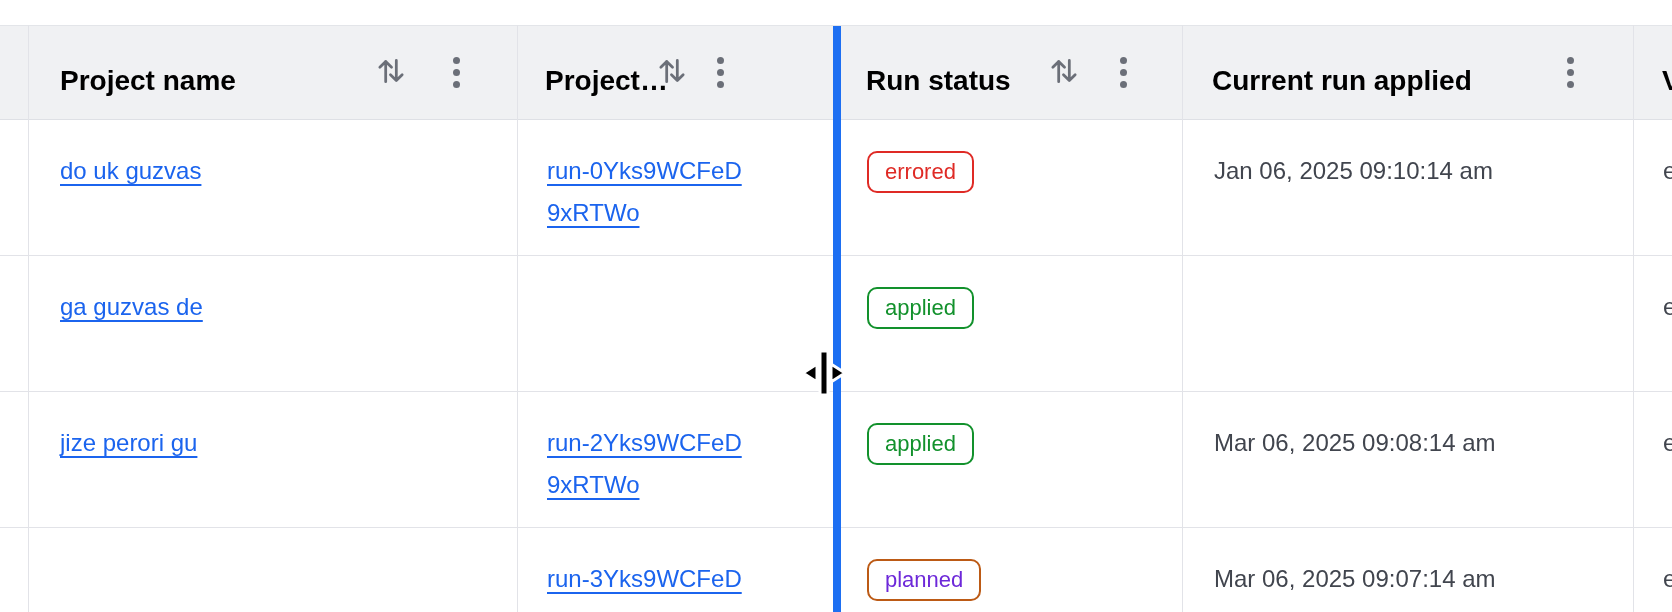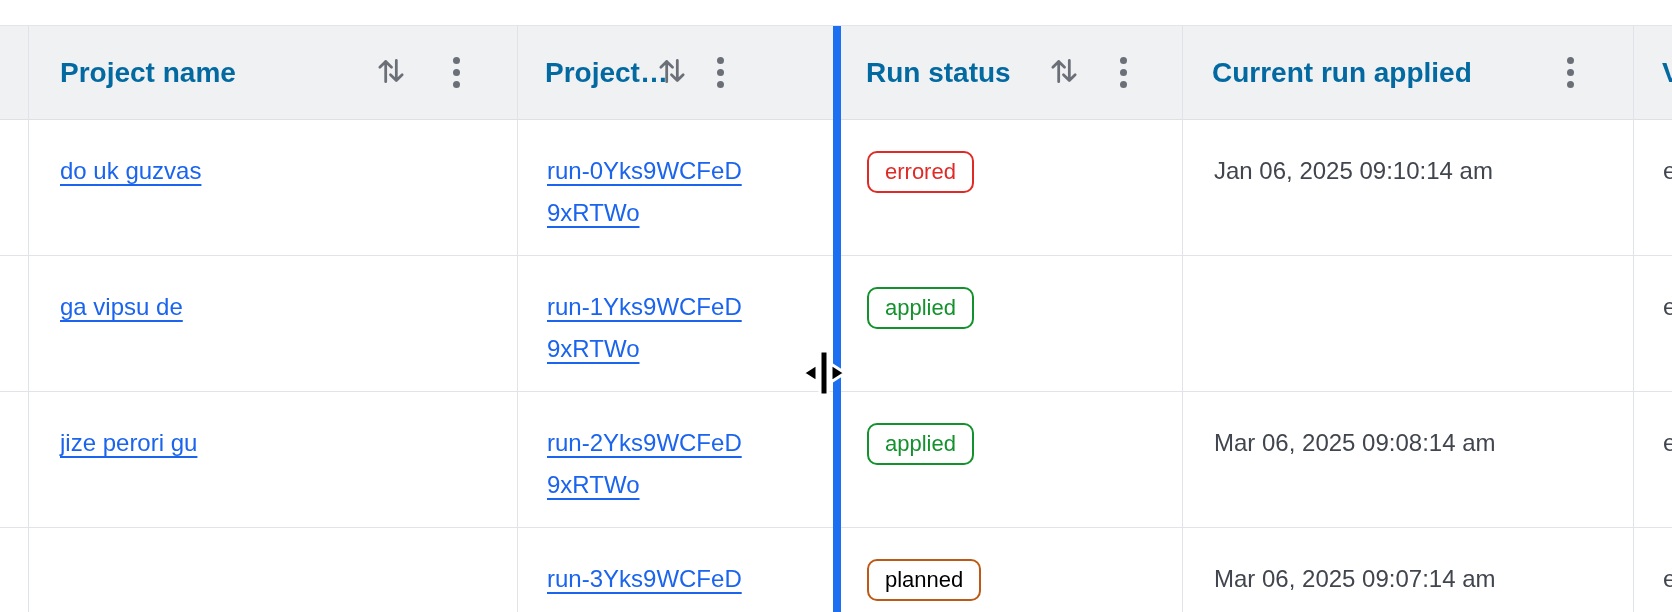--- a/index.html
+++ b/index.html
@@ -9,22 +9,22 @@
     overflow:hidden; background:#fff;
     font-family:"Liberation Sans", sans-serif;
   }
   
   .header-band {
     position:absolute; left:0; top:25px; width:1672px; height:95px;
     background:#f0f1f3;
     border-top:1px solid #e3e5e9; border-bottom:1px solid #dee0e5;
   }
   .hlabel {
-    position:absolute; top:0; height:93px; display:flex; align-items:center;
-    font-size:28px; font-weight:bold; color:#0369a1; white-space:nowrap;
+    position:absolute; top:8px; height:93px; display:flex; align-items:center;
+    font-size:28px; font-weight:bold; color:#000000; white-space:nowrap;
   }
   .hbtn {
     position:absolute; top:0; height:93px; display:flex; align-items:center; justify-content:center;
     background:none; border:none; cursor:pointer; padding:0 6px;
   }
   .kebab { display:flex; flex-direction:column; gap:5px; }
   .kebab i { width:7px; height:7px; border-radius:50%; background:#6b6f78; display:block; }
   
   .row { position:absolute; left:0; width:1672px; height:136px; background:#fff; border-bottom:1px solid #e2e3e8; }
   .row1 { top:120px; } .row2 { top:256px; } .row3 { top:392px;text-decoration:underline; } .row4 { top:528px; }
@@ -34,21 +34,21 @@
     cursor:pointer;
   }
   .runlink { max-width:202px; word-break:break-all; white-space:normal; display:inline-block; }
   .ts { color:#41454e; }
   .badge {
     display:inline-block; font-size:22px; line-height:30px; padding:4px 16px;
     border:2px solid; border-radius:10px; background:#fff;
   }
   .st-errored { color:#df2a25; border-color:#df2a25; }
   .st-applied { color:#12912c; border-color:#12912c; }
-  .st-planned { color:#000000; border-color:#bc5a15; }
+  .st-planned { color:#6d28d9; border-color:#bc5a15; }
   
   .vline { position:absolute; top:25px; width:1px; height:587px; background:#e2e3e8; }
   
   .resize-line { position:absolute; left:833px; top:26px; width:8px; height:586px; background:#1d6ff2; z-index:5; cursor:col-resize; }
   .cursor-icon { position:absolute; left:801px; top:348px; z-index:6; pointer-events:none; }
 </style>
 </head>
 <body>
 
 <div class="screen">
@@ -117,22 +117,21 @@
 
   <div class="row row1">
     <div class="cell" style="left:60px"><a class="tlink">do uk guzvas</a></div>
     <div class="cell" style="left:547px"><a class="tlink runlink">run-0Yks9WCFeD9xRTWo</a></div>
     <div class="cell" style="left:867px"><span class="badge st-errored">errored</span></div>
     <div class="cell ts" style="left:1214px">Jan 06, 2025 09:10:14 am</div>
     <div class="cell ts" style="left:1663px">e</div>
   </div>
 
   <div class="row row2">
-    <div class="cell" style="left:60px"><a class="tlink">ga vipsu de</a></div>
-    <div class="cell" style="left:547px"><a class="tlink runlink">run-1Yks9WCFeD9xRTWo</a></div>
+    <div class="cell" style="left:60px"><a class="tlink">ga guzvas de</a></div>
     <div class="cell" style="left:867px"><span class="badge st-applied">applied</span></div>
     <div class="cell ts" style="left:1663px">e</div>
   </div>
 
   <div class="row row3">
     <div class="cell" style="left:60px"><a class="tlink">jize perori gu</a></div>
     <div class="cell" style="left:547px"><a class="tlink runlink">run-2Yks9WCFeD9xRTWo</a></div>
     <div class="cell" style="left:867px"><span class="badge st-applied">applied</span></div>
     <div class="cell ts" style="left:1214px">Mar 06, 2025 09:08:14 am</div>
     <div class="cell ts" style="left:1663px">e</div>

